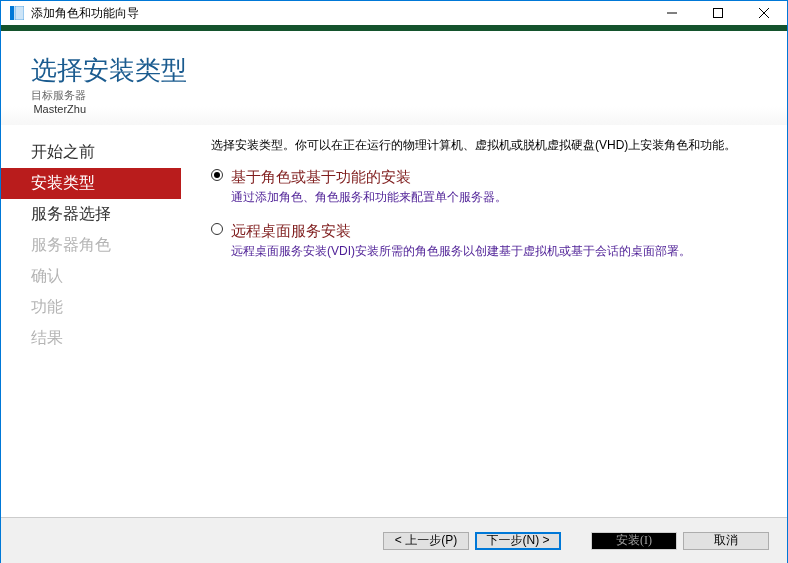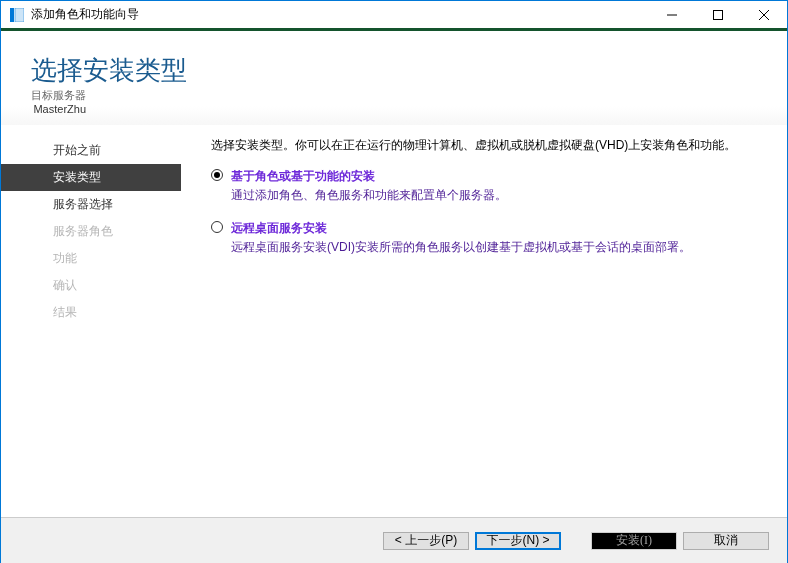--- a/index.html
+++ b/index.html
@@ -10,21 +10,21 @@
       width: 788px;
       height: 563px;
       overflow: hidden;
       border: 1px solid #0078d7;
     }
     .titlebar {
       height: 30px;
       display: flex;
       align-items: center;
       background: #fff;
-      border-bottom: 3px solid #14532d;
+      border-bottom: 6px solid #14532d;
     }
     .titlebar-icon {
       width: 16px;
       height: 16px;
       margin-left: 8px;
       display: inline-flex;
       align-items: center;
       justify-content: center;
     }
     .titlebar-title {
@@ -70,27 +70,27 @@
 
     .body-area {
       display: flex;
       height: 418px;
     }
     .sidebar {
       width: 180px;
       padding: 12px 0;
     }
     .sidebar-item {
-      padding: 5px 10px 5px 52px;
-      font-size: 12px;
+      padding: 5px 10px 5px 30px;
+      font-size: 16px;
       color: #333;
       cursor: pointer;
     }
     .sidebar-item.selected {
-      background: #404040;
+      background: #b91c1c;
       color: #fff;
     }
     .sidebar-item.disabled {
       color: #b5b5b5;
       cursor: default;
     }
 
     .content {
       flex: 1;
       padding: 12px 30px 4px 30px;
@@ -120,21 +120,21 @@
       content: '';
       position: absolute;
       width: 6px;
       height: 6px;
       background: #000;
       border-radius: 50%;
       top: 2px;
       left: 2px;
     }
     .option-text { flex: 1; }
-    .option-title { font-weight: bold; font-size: 12px; color: #6d28d9; }
+    .option-title { font-weight: normal; font-size: 15px; color: #7f1d1d; }
     .option-desc { font-size: 12px; color: #4c1d95; margin-top: 2px; }
 
     .footer {
       position: absolute;
       bottom: 0;
       left: 1px;
       right: 1px;
       height: 46px;
       border-top: 1px solid #ccc;
       display: flex;
@@ -206,22 +206,22 @@
     <div class="target-name">MasterZhu</div>
   </div>
 </div>
 
 <div class="body-area">
   <div class="sidebar">
     <div class="sidebar-item">开始之前</div>
     <div class="sidebar-item selected">安装类型</div>
     <div class="sidebar-item">服务器选择</div>
     <div class="sidebar-item disabled">服务器角色</div>
+    <div class="sidebar-item disabled">确认</div>
     <div class="sidebar-item disabled">功能</div>
-    <div class="sidebar-item disabled">确认</div>
     <div class="sidebar-item disabled">结果</div>
   </div>
 
   <div class="content">
     <div class="description">选择安装类型。你可以在正在运行的物理计算机、虚拟机或脱机虚拟硬盘(VHD)上安装角色和功能。</div>
 
     <div class="option">
       <div class="radio-wrap">
         <span class="radio checked"></span>
       </div>

